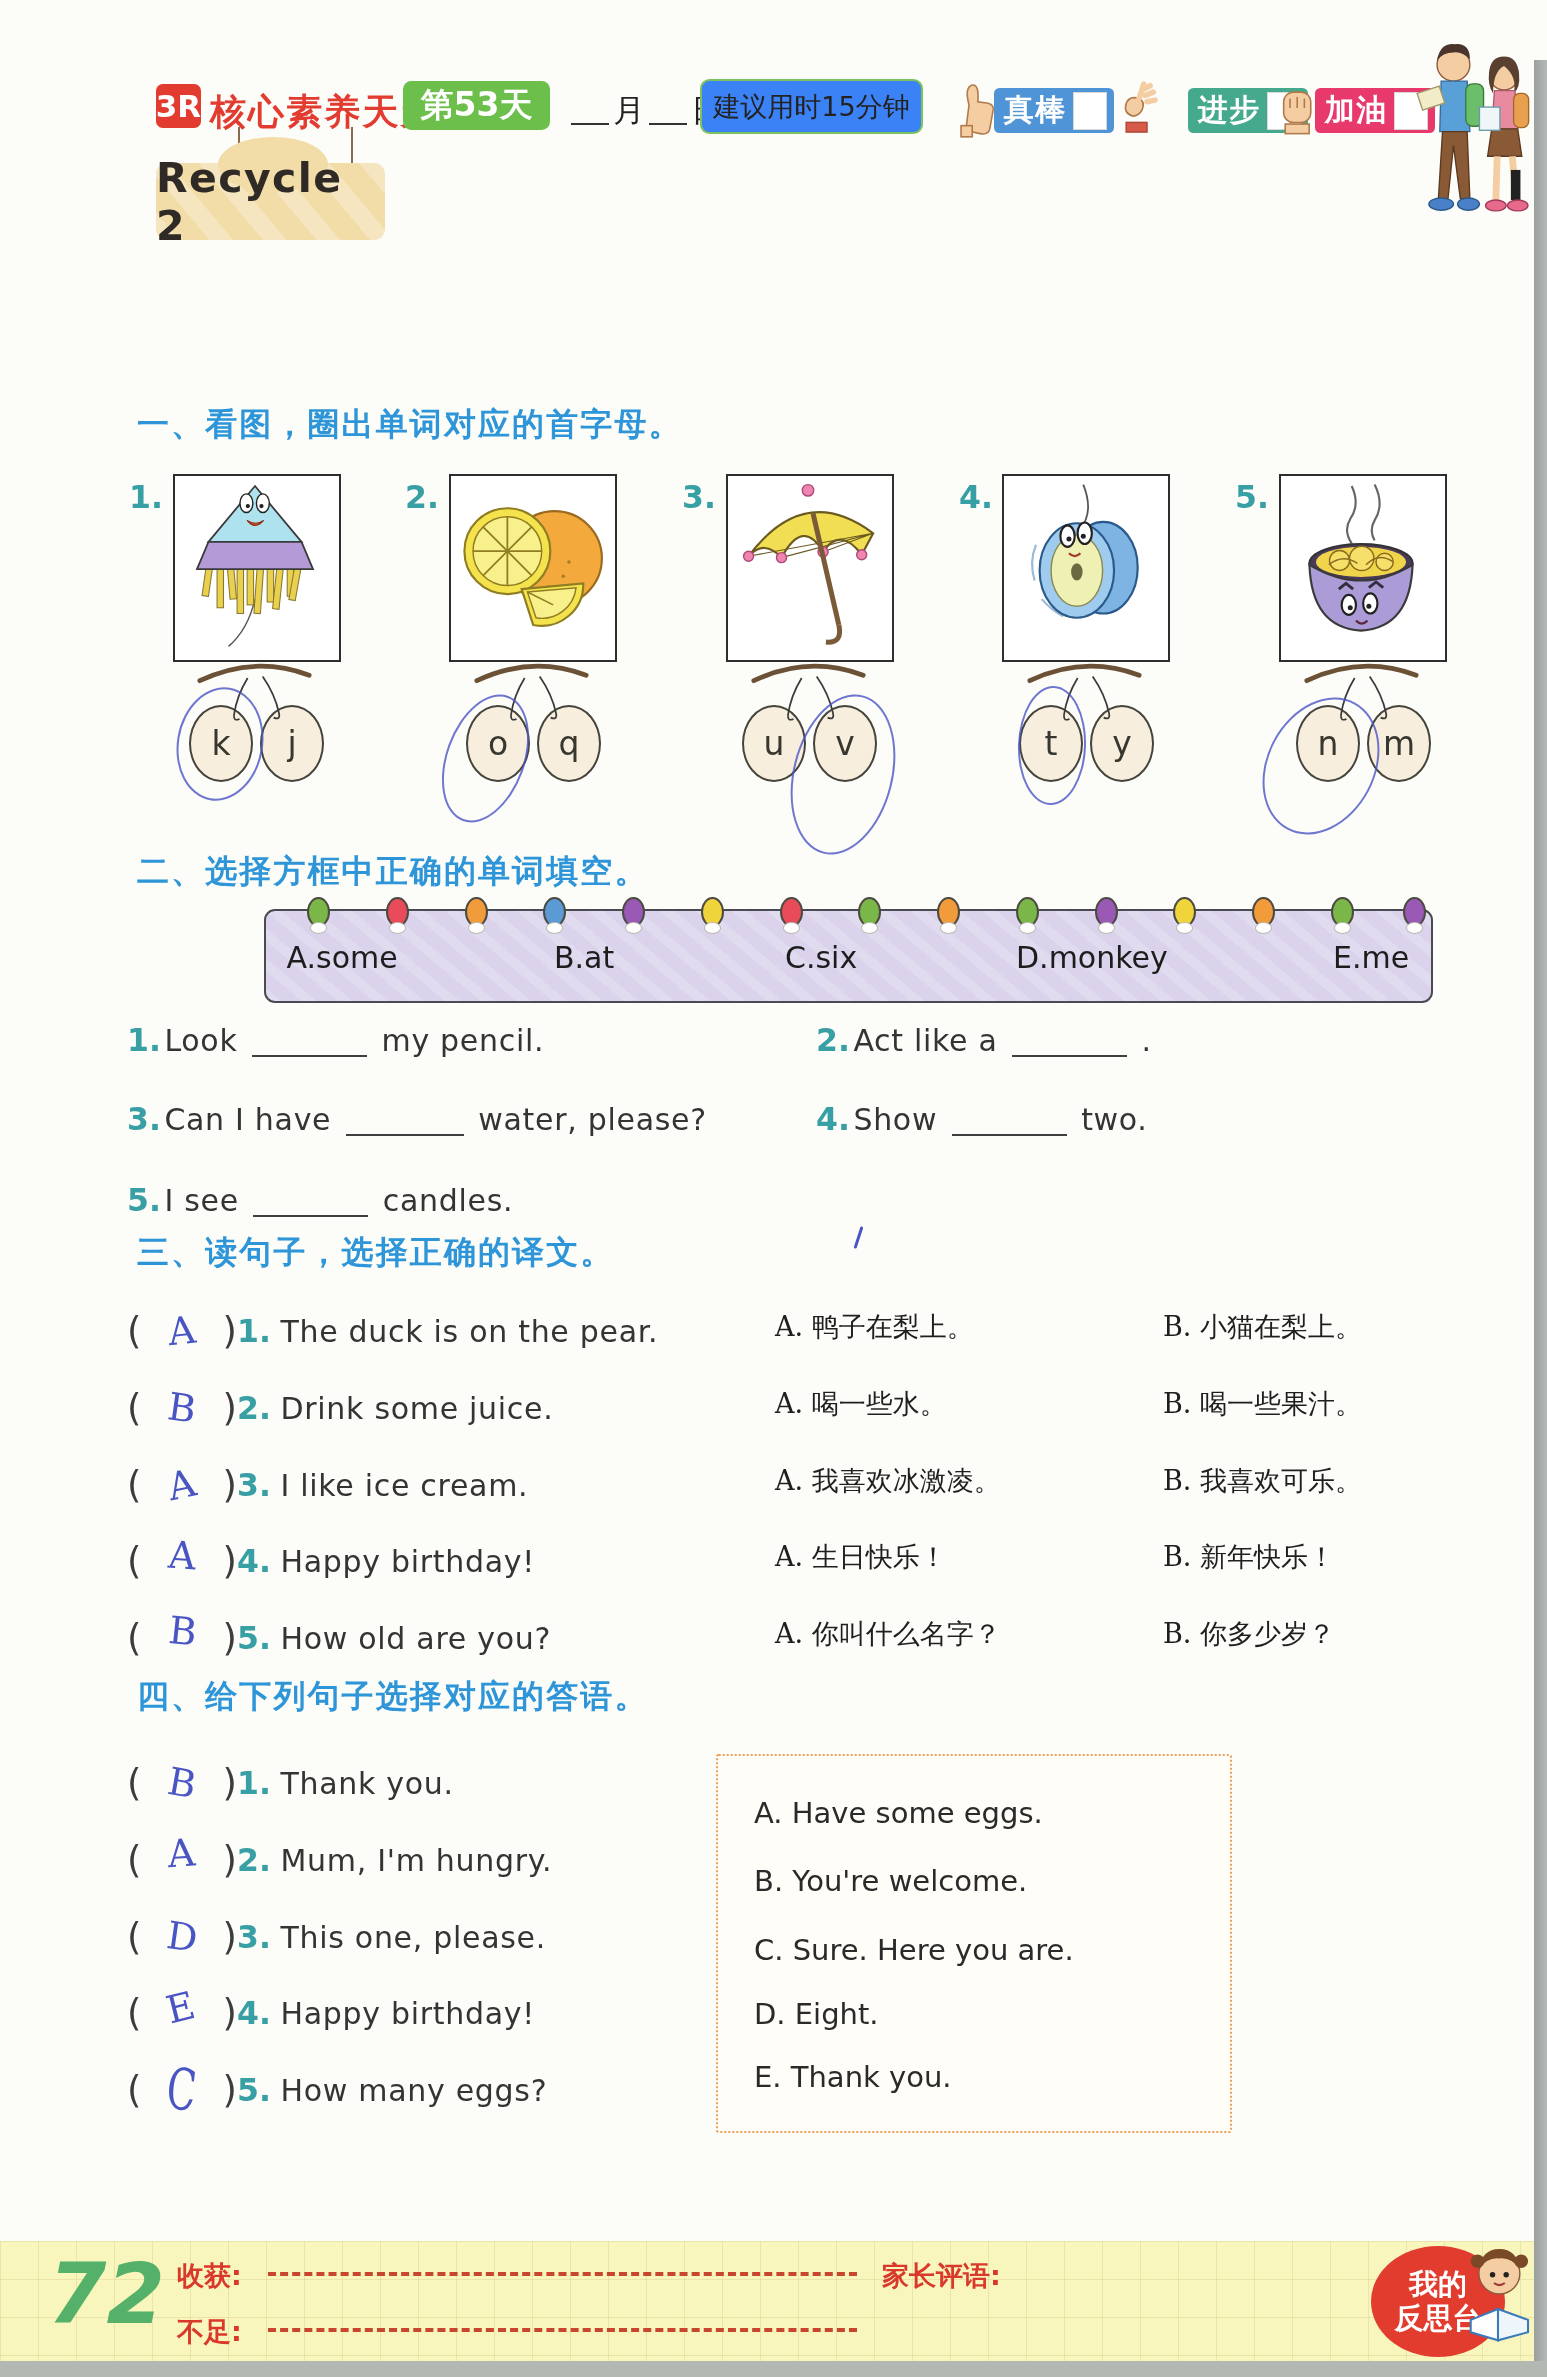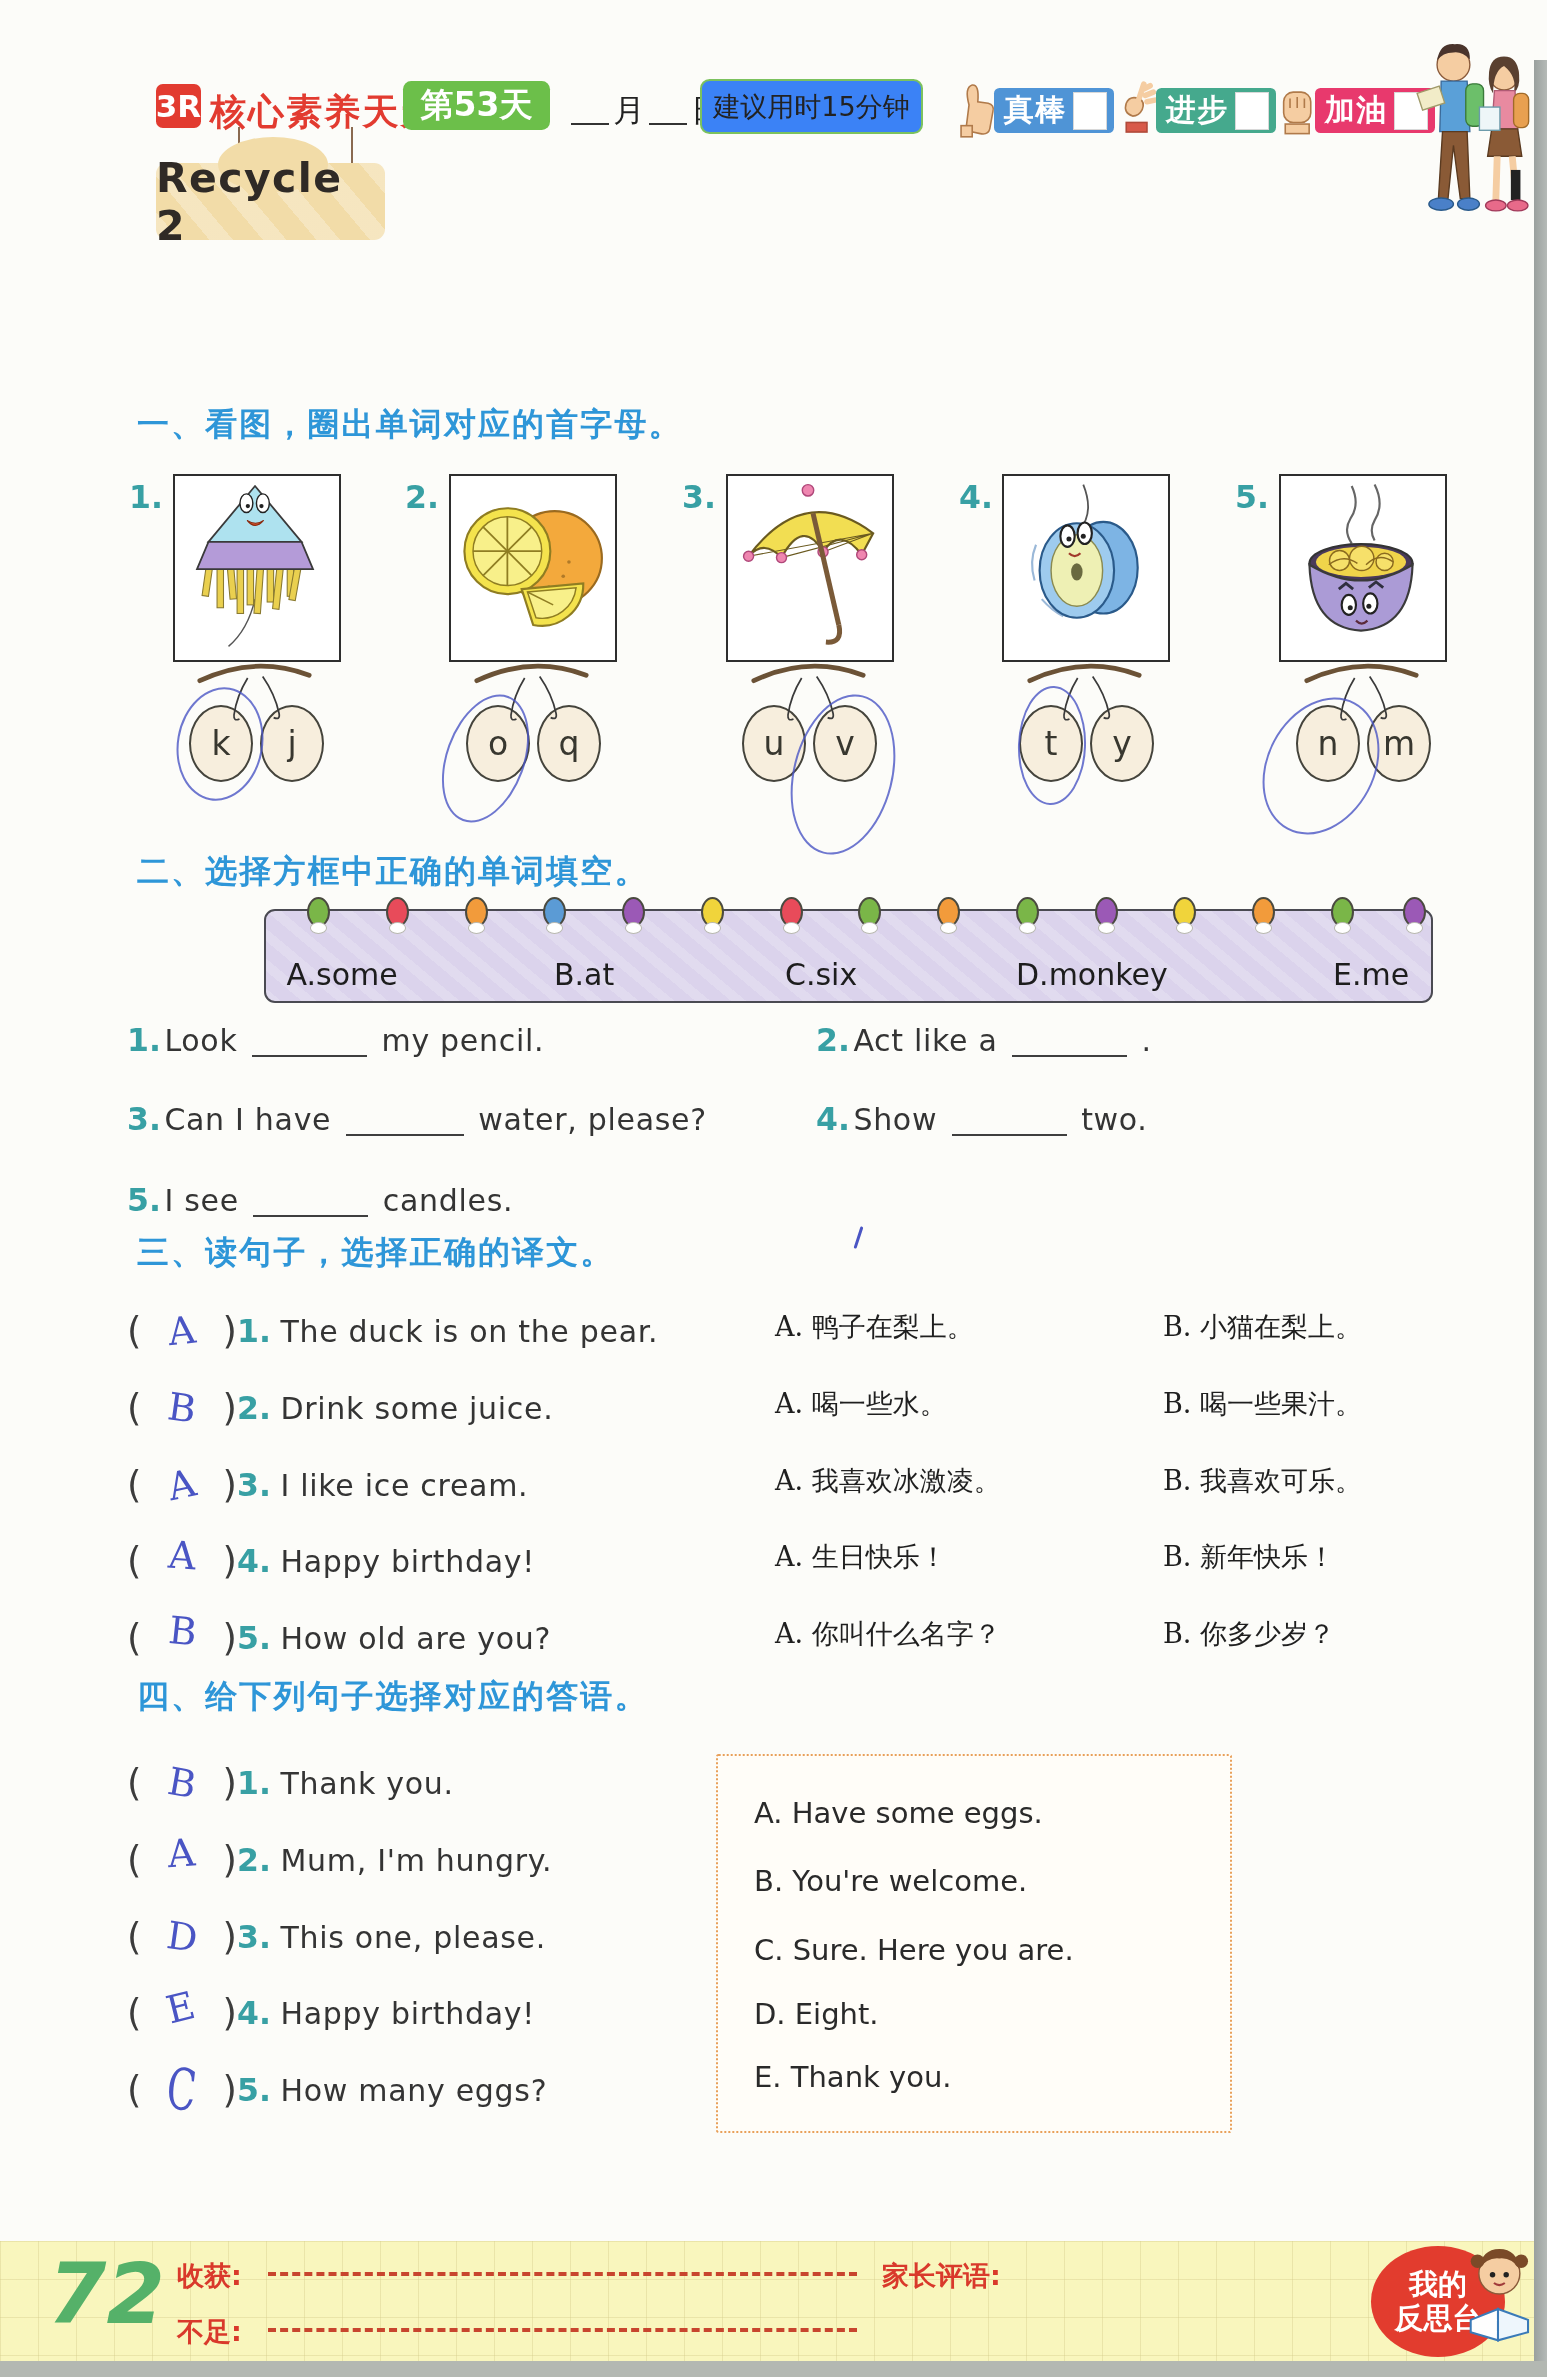--- a/index.html
+++ b/index.html
@@ -50,21 +50,21 @@
   .pic-box{top:474px;width:164px;height:184px;background:#fff;border:2.1px solid #2e2e2e;}
   .pic-num{top:479px;}
   .oval{top:705px;width:60px;height:73px;border-radius:50%;background:#f7eedd;border:2.1px solid #45443c;
         display:flex;align-items:center;justify-content:center;font-size:33px;color:#38372f;z-index:2;}
   .stem{top:652px;z-index:3;pointer-events:none;}
   .pen-oval{border:2.7px solid rgba(74,85,196,.8);border-radius:50%;z-index:4;}
 
   
   .bank{left:264px;top:909px;width:1165px;height:90px;background:#dbd3ec;border:2.1px solid #4a4a52;border-radius:11px;
         background-image:repeating-linear-gradient(40deg,rgba(255,255,255,.18) 0 9.6px,rgba(0,0,0,0) 9.6px 23px);}
-  .bank-word{position:absolute;top:46px;font-size:30px;color:#1d1d1d;}
+  .bank-word{position:absolute;top:29px;font-size:30px;color:#1d1d1d;}
   .bead{position:absolute;top:-13.7px;width:19px;height:26px;border-radius:50%;border:2.1px solid #4a4a40;}
   .bead::after{content:"";position:absolute;left:0.7px;top:23px;width:15px;height:9.6px;border-radius:50%;
         background:#fff;border:1.4px solid #b8b8b0;}
   .b-g{background:#7ab648;} .b-r{background:#e84b5a;} .b-o{background:#f29b3b;}
   .b-b{background:#5b9bd5;} .b-p{background:#9b59b6;} .b-y{background:#f0d43b;}
 
   
   .ans-group{display:inline-flex;align-items:center;width:110px;justify-content:space-between;}
   .qrow{display:flex;align-items:center;}
   .optA{position:absolute;left:648px;top:0;}
@@ -110,21 +110,21 @@
     <svg width="48" height="59" viewBox="0 0 60 74">
       <path d="M20,30 Q14,8 24,5 Q33,4 31,26 L44,28 Q52,30 50,38 L46,60 Q44,68 34,66 L16,62 Z" fill="#f5cda2" stroke="#b07a4a" stroke-width="2"></path>
       <rect x="10" y="56" width="14" height="14" fill="#f5cda2" stroke="#b07a4a" stroke-width="2"></rect>
     </svg>
     <div class="pill pill-1">
       <span class="pill-label">真棒</span>
       <span class="checkbox"></span>
     </div>
   </div>
 
-  <div class="abs praise" style="left:1115px;top:81px;">
+  <div class="abs praise" style="left:1115px;top:81px;gap:32px;">
     <svg width="48" height="59" viewBox="0 0 60 74">
       <path d="M22,44 Q10,40 14,28 Q18,18 30,22 Q38,26 34,36 Q30,44 22,44 Z" fill="#f5cda2" stroke="#b07a4a" stroke-width="2"></path>
       <path d="M30,22 L36,4 M36,10 L44,6 M38,18 L48,14 M40,26 L50,24" stroke="#f5cda2" stroke-width="7" stroke-linecap="round"></path>
       <rect x="14" y="52" width="26" height="12" fill="#d85a4a" stroke="#b04a3a" stroke-width="2"></rect>
     </svg>
     <div class="pill pill-2">
       <span class="pill-label">进步</span>
       <span class="checkbox"></span>
     </div>
   </div>

